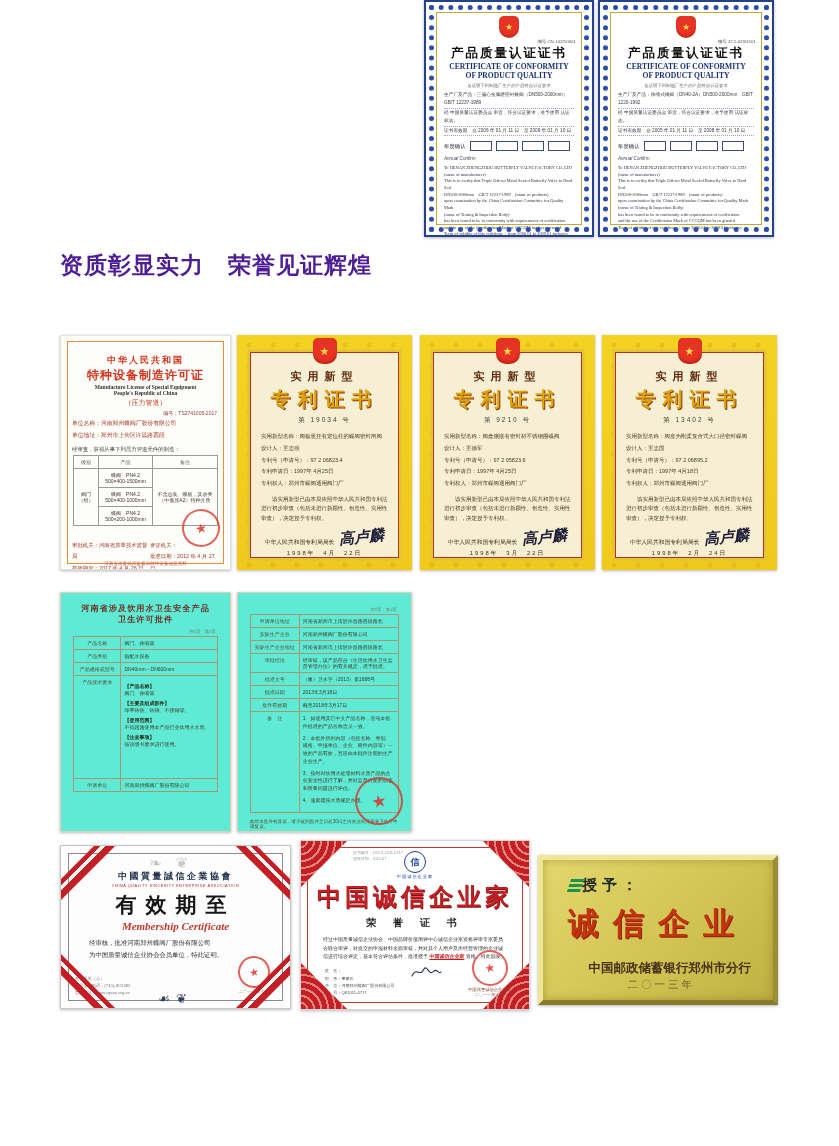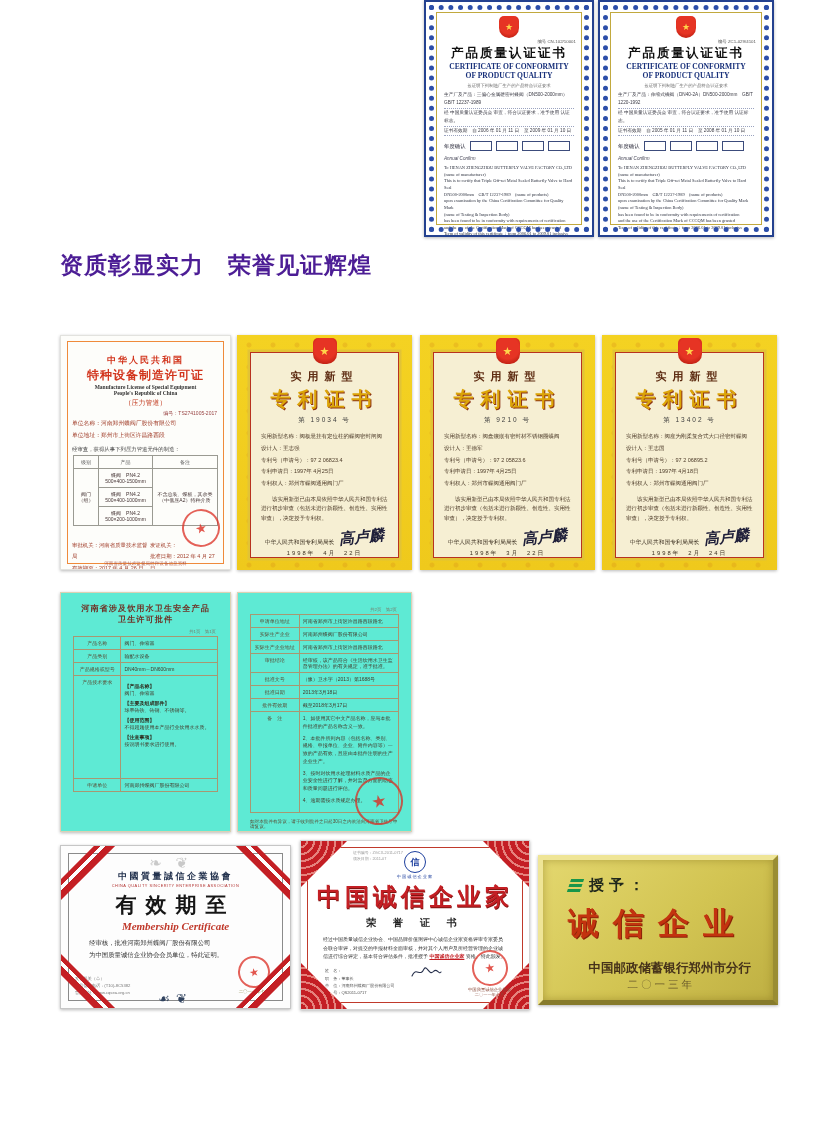--- a/index.html
+++ b/index.html
@@ -140,21 +140,21 @@
   .ent-stamp-wrap{position:absolute;right:18px;bottom:12px;text-align:center;z-index:3;}
   .ent .stamp{position:static;width:32px;height:32px;font-size:12px;margin:0 auto;}
   .ent-issuer{font-size:4.3px;color:#8a4a3a;margin-top:1px;}
   .ent-date{font-size:4.2px;color:#8a4a3a;}
 
   
   .pl{left:538px;top:855px;width:240px;height:150px;
       background:linear-gradient(135deg,#e3d76e,#d2c452 55%,#bfb043);
       border:5px solid;border-color:#efe597 #9a8d33 #877b2b #efe597;box-sizing:border-box;
       box-shadow:inset 0 0 8px rgba(120,100,20,.45),0 1px 3px rgba(0,0,0,.3);}
-  .pl-award{display:flex;align-items:center;gap:7px;margin:16px 0 0 26px;}
+  .pl-award{display:flex;align-items:center;margin:16px 0 0 26px;}
   .post-logo{width:13px;height:13px;transform:skewX(-18deg);
       background:linear-gradient(180deg,#18964a 0 3px,transparent 3px 5px,#18964a 5px 8px,transparent 8px 10px,#18964a 10px 13px);}
   .pl-award-text{font-size:15px;font-weight:bold;color:#20281c;letter-spacing:5px;}
   .pl-title{text-align:center;font-size:31px;font-weight:bold;color:#c3330f;letter-spacing:14px;margin-top:8px;
             text-shadow:1px 1px 0 #8a2408;font-family:"Liberation Serif","DejaVu Serif",serif;}
   .pl-org{text-align:right;font-size:12.5px;font-weight:bold;color:#46321a;margin:15px 22px 0 0;}
   .pl-year{text-align:right;font-size:10.5px;color:#66572a;margin:1px 78px 0 0;letter-spacing:3px;}
 </style>
 </head>
 <body>

